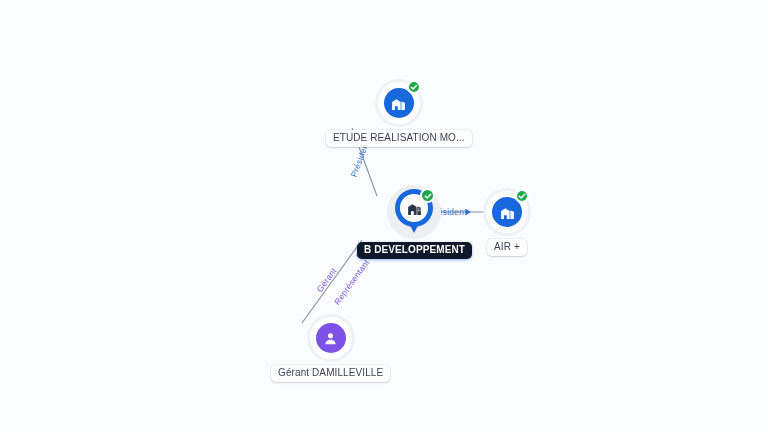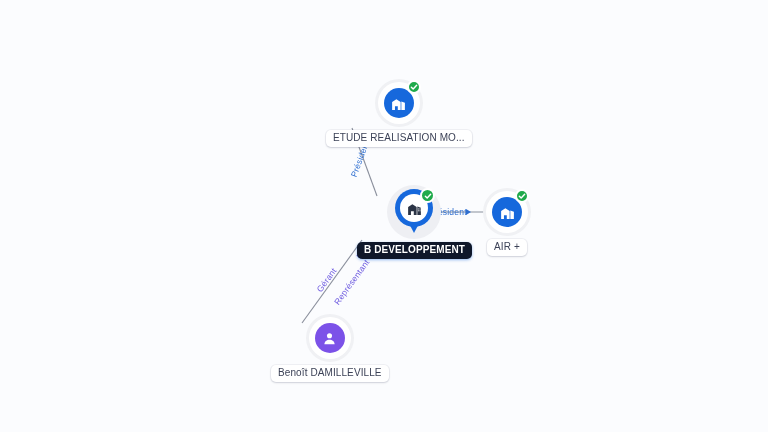--- a/index.html
+++ b/index.html
@@ -308,16 +308,16 @@
         <div class="node-disc disc-person">
           <span class="node-icon">
             <svg width="17" height="17" viewBox="0 0 24 24" fill="#ffffff">
               <circle cx="12" cy="8.2" r="3.6"></circle>
               <path d="M4.8 20c0-4 3.3-6.4 7.2-6.4s7.2 2.4 7.2 6.4z"></path>
             </svg>
           </span>
         </div>
       </div>
     </div>
-    <div class="node-label">Benoît DAMILLEVILLE</div>
+    <div class="node-label">Gérant DAMILLEVILLE</div>
   </div>
 
 </div>
 
 </body></html>

